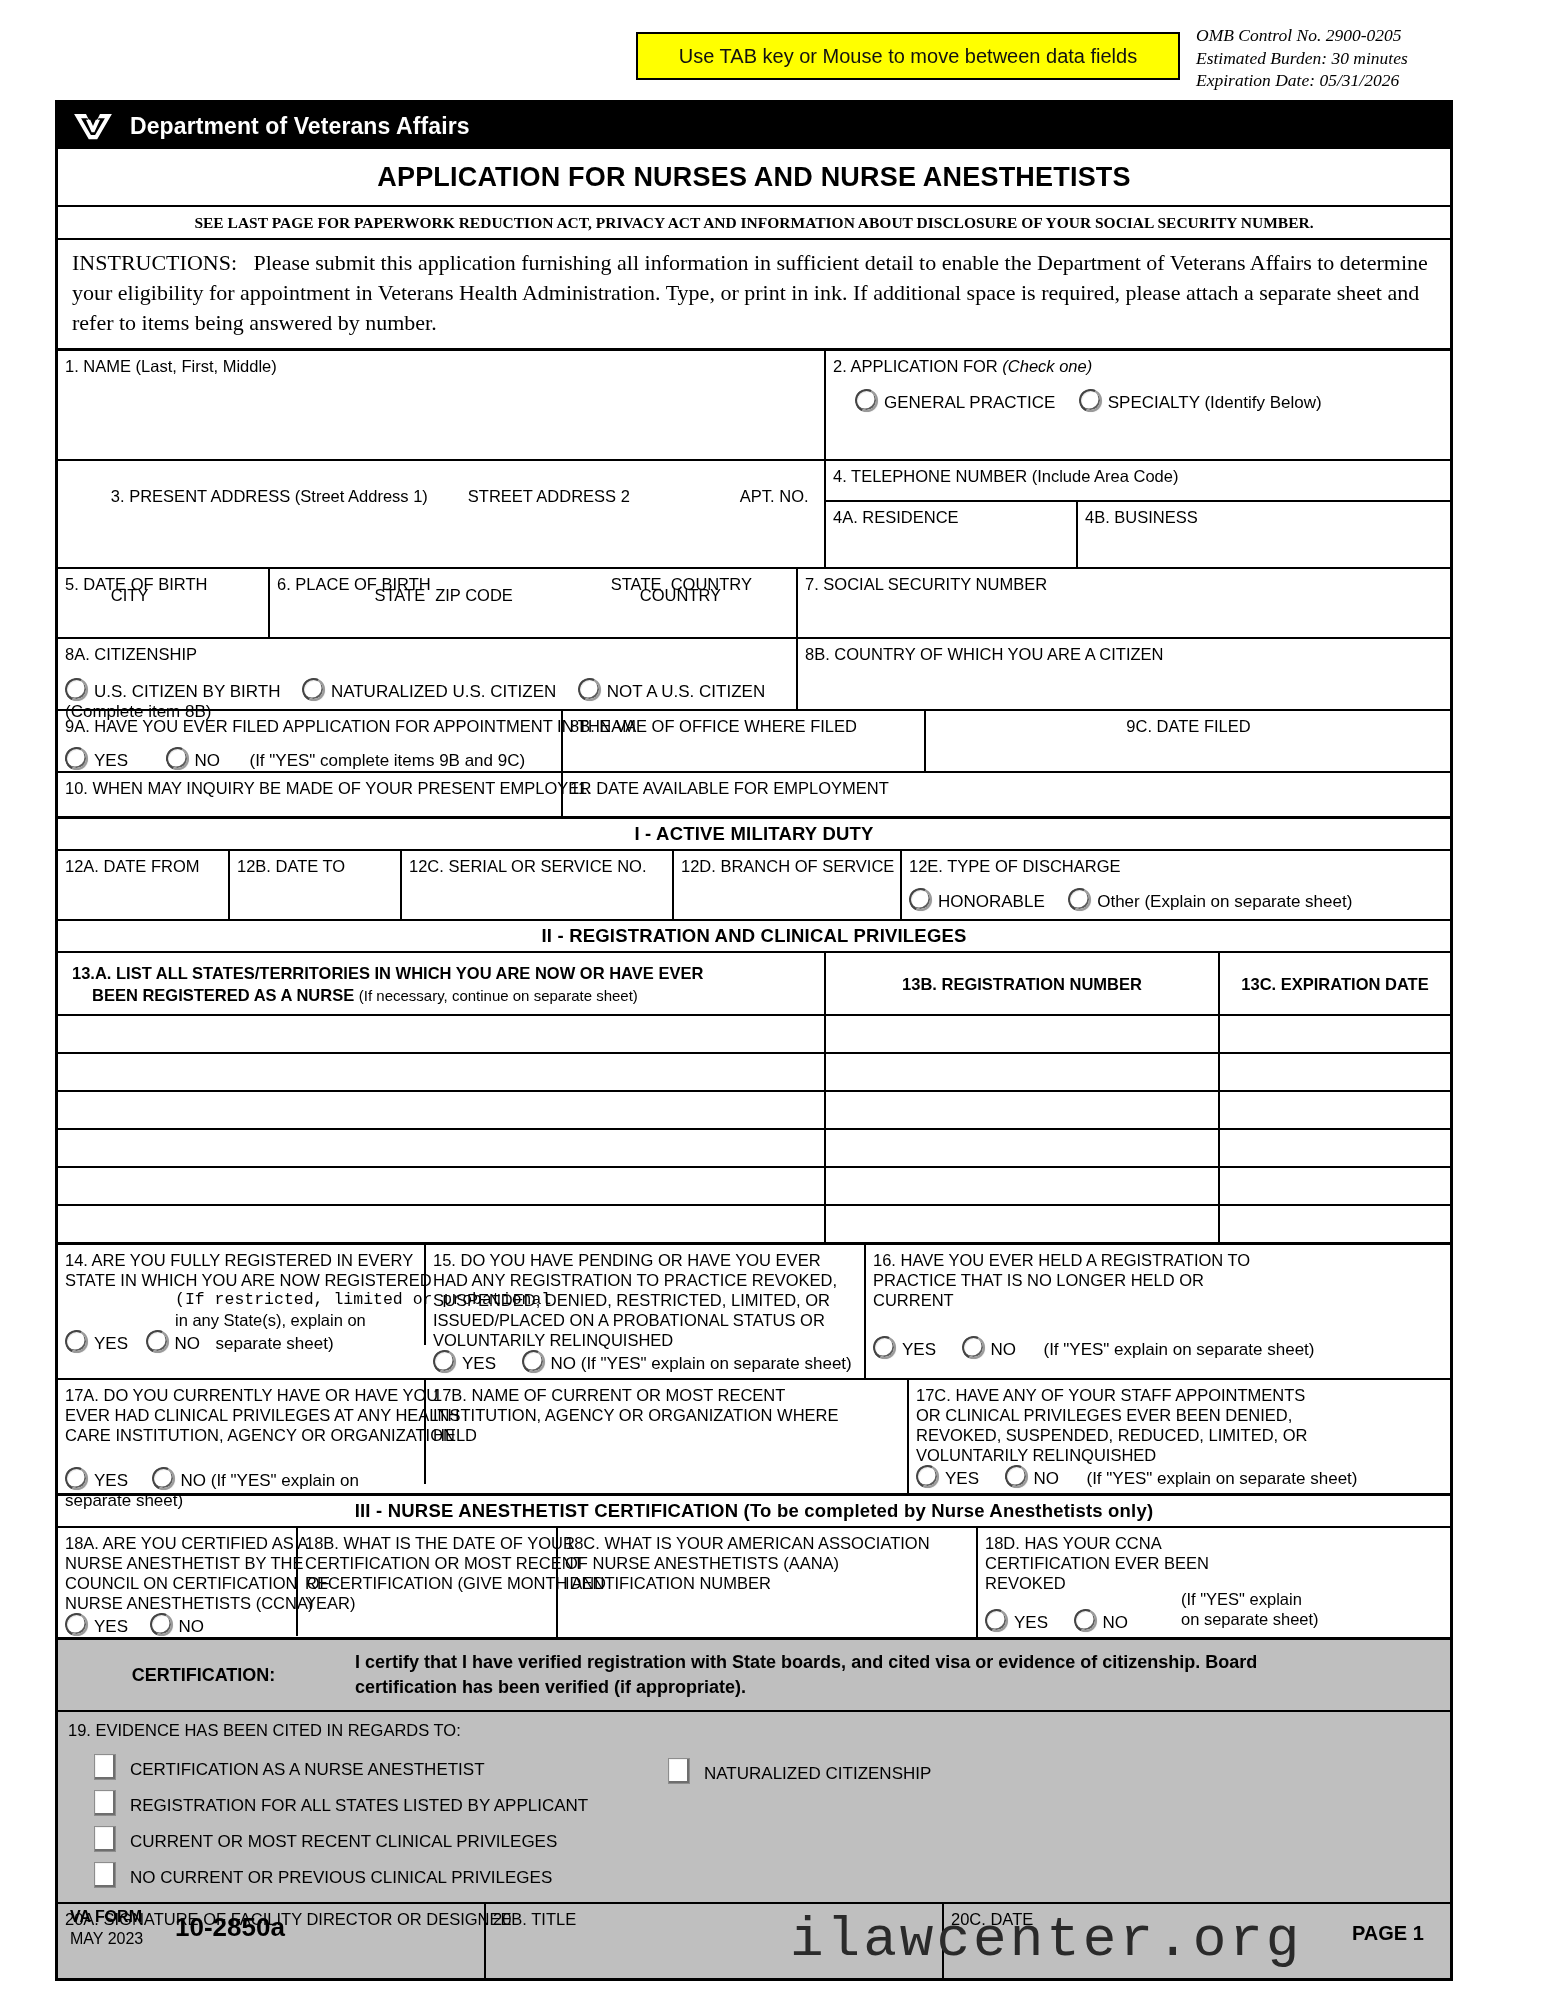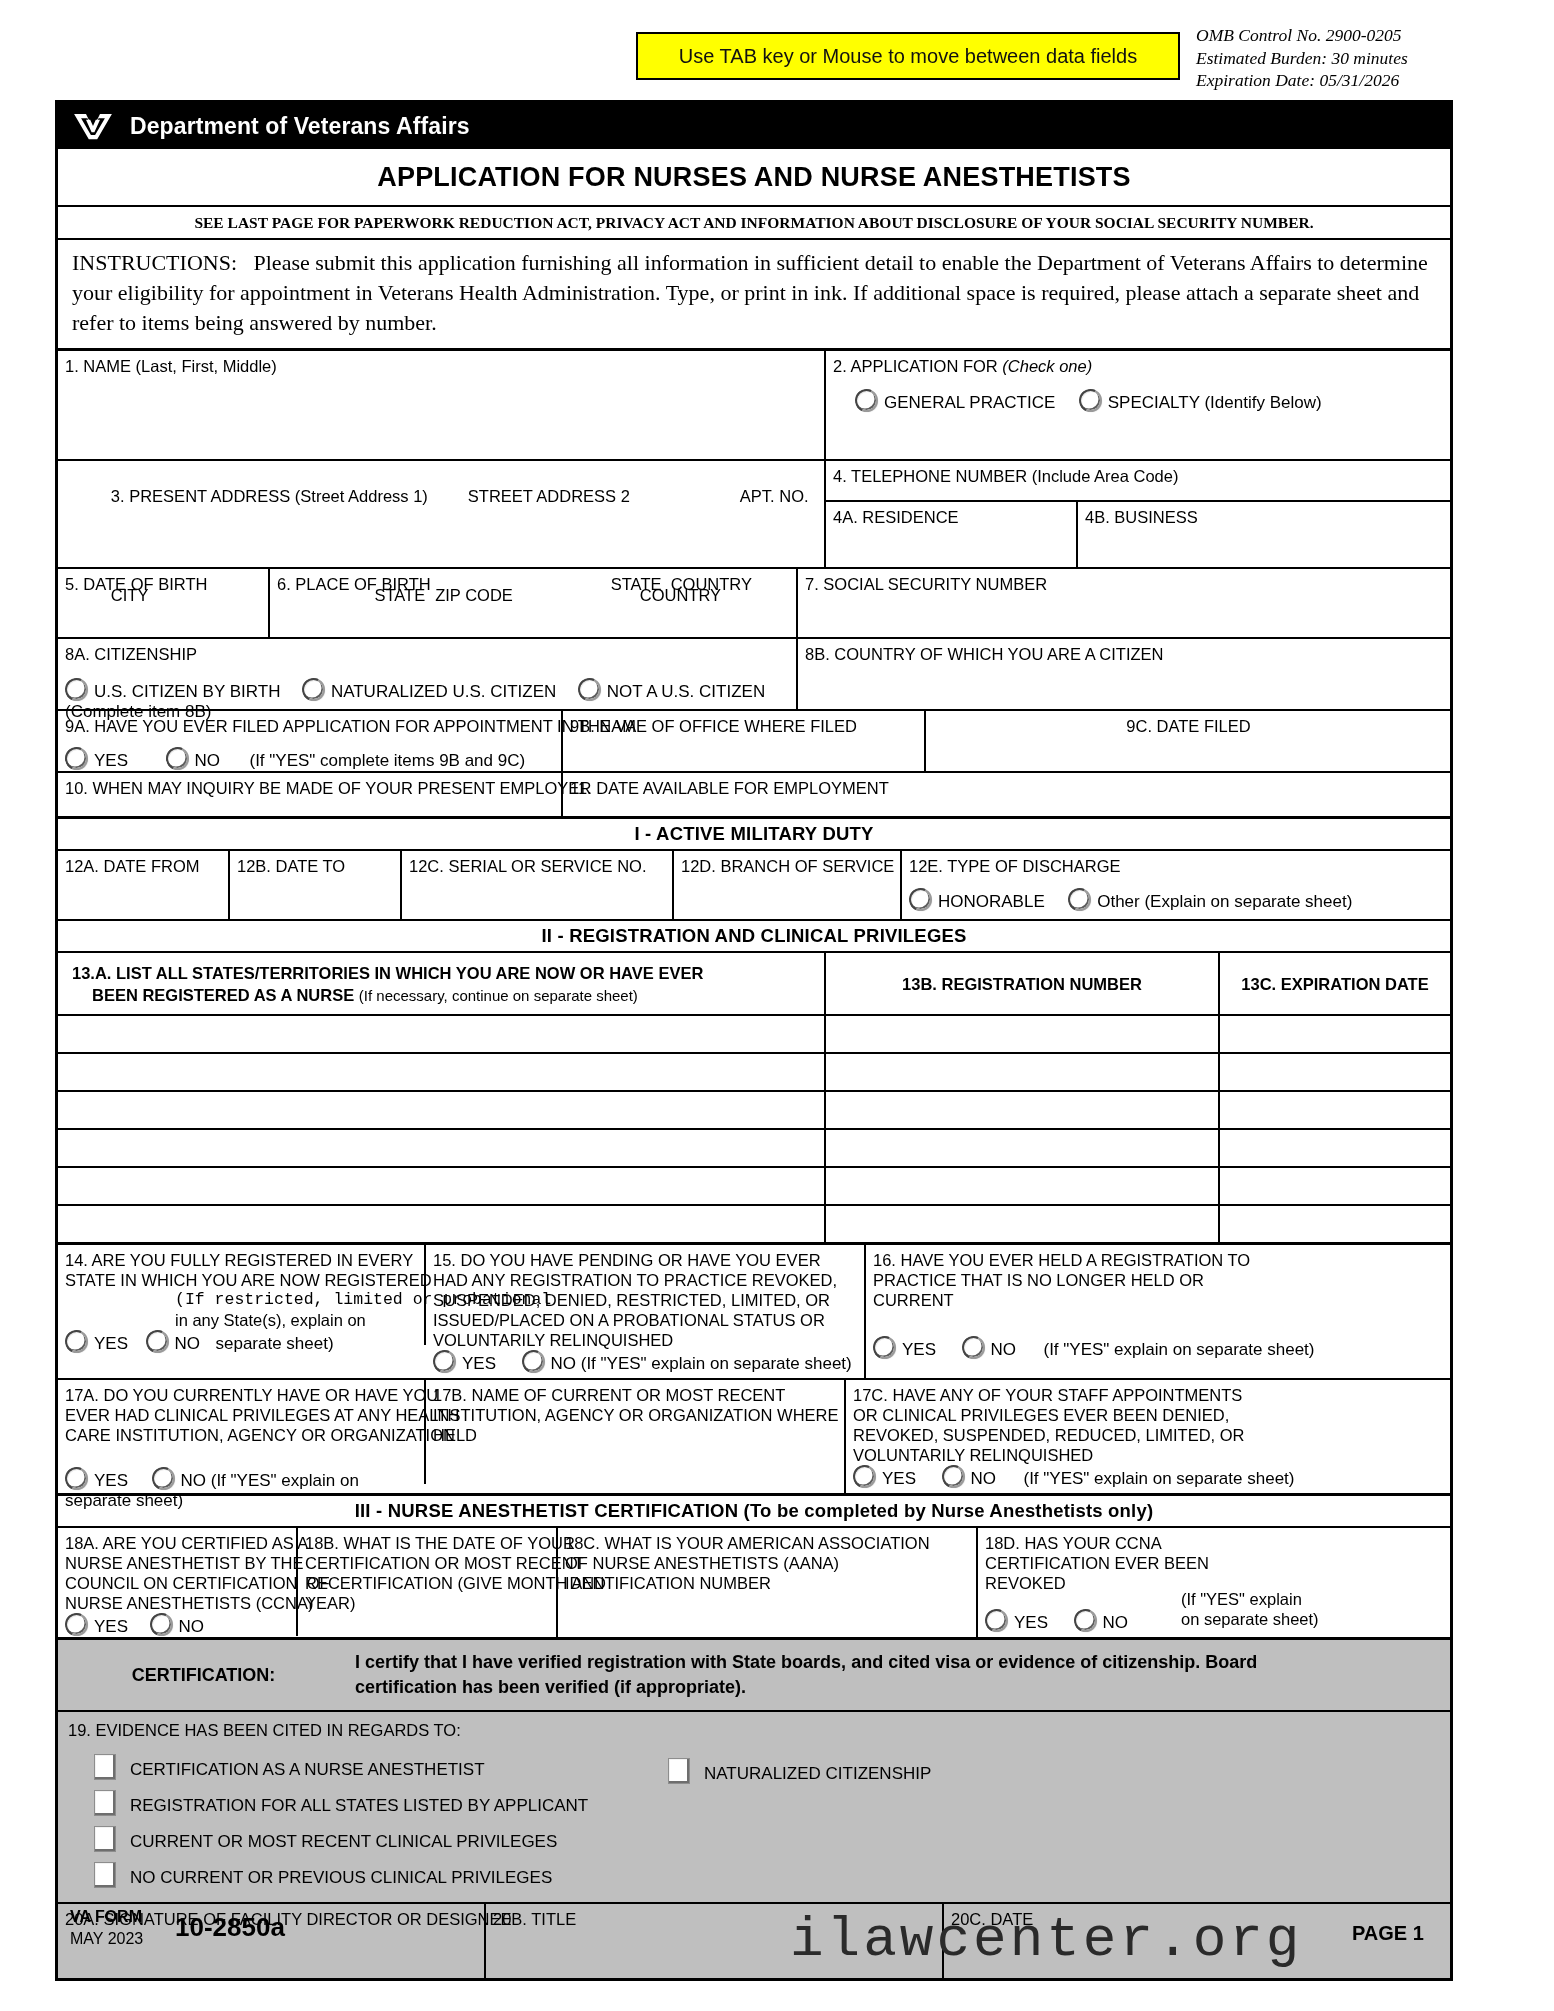--- a/index.html
+++ b/index.html
@@ -223,21 +223,21 @@
         <div class="lbl">9A. HAVE YOU EVER FILED APPLICATION FOR APPOINTMENT IN THE VA</div>
         <div style="margin-top:11px;font-size:17px;">
           <span class="radio"></span><span>YES</span>
           <span style="display:inline-block;width:28px;"></span>
           <span class="radio"></span><span>NO</span>
           <span style="display:inline-block;width:20px;"></span>
           <span>(If "YES" complete items 9B and 9C)</span>
         </div>
       </div>
       <div class="cell vb" style="width:363px;">
-        <div class="lbl">9B. NAME OF OFFICE WHERE FILED</div>
+        <div class="lbl">8B. NAME OF OFFICE WHERE FILED</div>
       </div>
       <div class="cell" style="flex:1;text-align:center;">
         <div class="lbl">9C. DATE FILED</div>
       </div>
     </div>
 
     <div class="row" style="border-bottom:3px solid #000;">
       <div class="cell vb" style="width:505px;height:43px;">
         <div class="lbl">10. WHEN MAY INQUIRY BE MADE OF YOUR PRESENT EMPLOYER</div>
       </div>
@@ -362,21 +362,21 @@
       <div class="cell vb" style="width:368px;height:104px;">
         <div class="lbl">17A. DO YOU CURRENTLY HAVE OR HAVE YOU</div>
         <div class="lbl">EVER HAD CLINICAL PRIVILEGES AT ANY HEALTH</div>
         <div class="lbl">CARE INSTITUTION, AGENCY OR ORGANIZATION</div>
         <div style="margin-top:22px;font-size:17px;">
           <span class="radio"></span><span>YES</span>
           <span style="display:inline-block;width:14px;"></span>
           <span class="radio"></span><span>NO (If "YES" explain on separate sheet)</span>
         </div>
       </div>
-      <div class="cell vb" style="width:420px;">
+      <div class="cell vb" style="width:483px;">
         <div class="lbl">17B. NAME OF CURRENT OR MOST RECENT</div>
         <div class="lbl">INSTITUTION, AGENCY OR ORGANIZATION WHERE</div>
         <div class="lbl">HELD</div>
       </div>
       <div class="cell" style="flex:1;">
         <div class="lbl">17C. HAVE ANY OF YOUR STAFF APPOINTMENTS</div>
         <div class="lbl">OR CLINICAL PRIVILEGES EVER BEEN DENIED,</div>
         <div class="lbl">REVOKED, SUSPENDED, REDUCED, LIMITED, OR</div>
         <div class="lbl">VOLUNTARILY RELINQUISHED</div>
         <div style="font-size:17px;">

